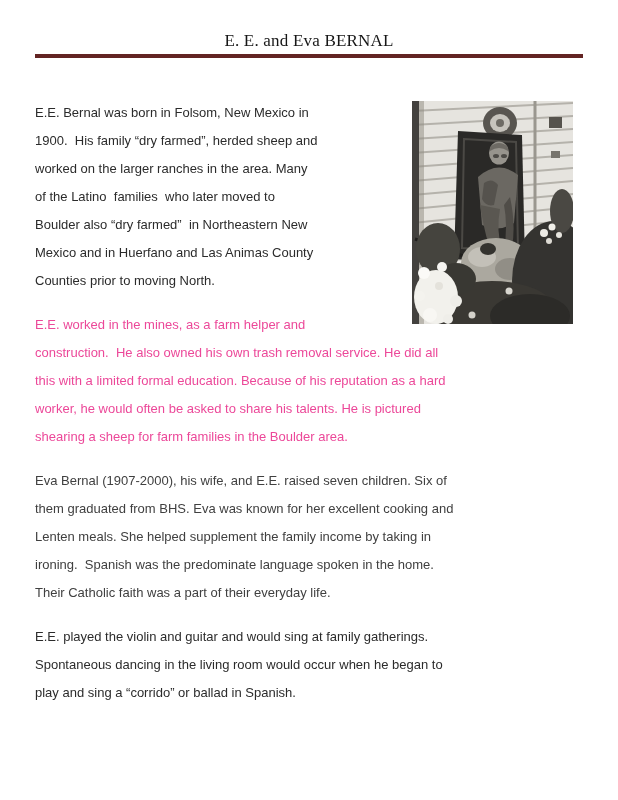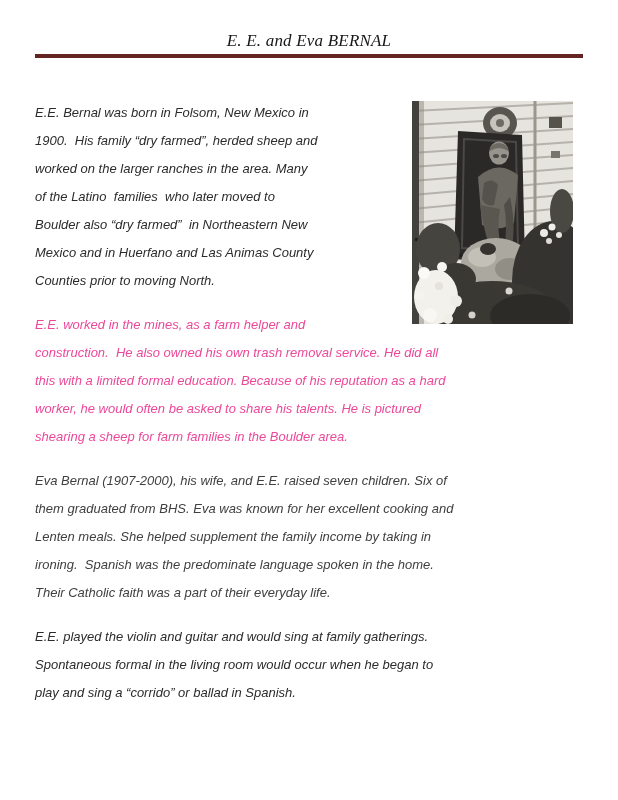--- a/index.html
+++ b/index.html
@@ -9,21 +9,20 @@
     height: 800px;
     overflow: hidden;
     font-family: "Liberation Sans", sans-serif;
     color: #2b2b2b;
   }
   .page {
     width: 618px;
     height: 800px;
     padding: 30px 35px 11px 35px;
     background: #ffffff;
-    font-style: italic;
   }
   .doc-title {
     text-align: center;
     font-family: "Liberation Serif", "DejaVu Serif", serif;
     font-size: 17px;
     line-height: 22px;
     height: 22px;
     color: #161616;
     letter-spacing: 0.2px;
     margin-bottom: 2px;
@@ -161,17 +160,17 @@
 construction.  He also owned his own trash removal service. He did all
 this with a limited formal education. Because of his reputation as a hard
 worker, he would often be asked to share his talents. He is pictured
 shearing a sheep for farm families in the Boulder area.</p>
     <p class="para" style="color: #404040;">Eva Bernal (1907-2000), his wife, and E.E. raised seven children. Six of
 them graduated from BHS. Eva was known for her excellent cooking and
 Lenten meals. She helped supplement the family income by taking in
 ironing.  Spanish was the predominate language spoken in the home.
 Their Catholic faith was a part of their everyday life.</p>
     <p class="para" style="color: rgb(43, 43, 43);">E.E. played the violin and guitar and would sing at family gatherings.
-Spontaneous formal in the living room would occur when he began to
+Spontaneous dancing in the living room would occur when he began to
 play and sing a “corrido” or ballad in Spanish.</p>
 
   </div>
 </div>
 
 </body></html>

